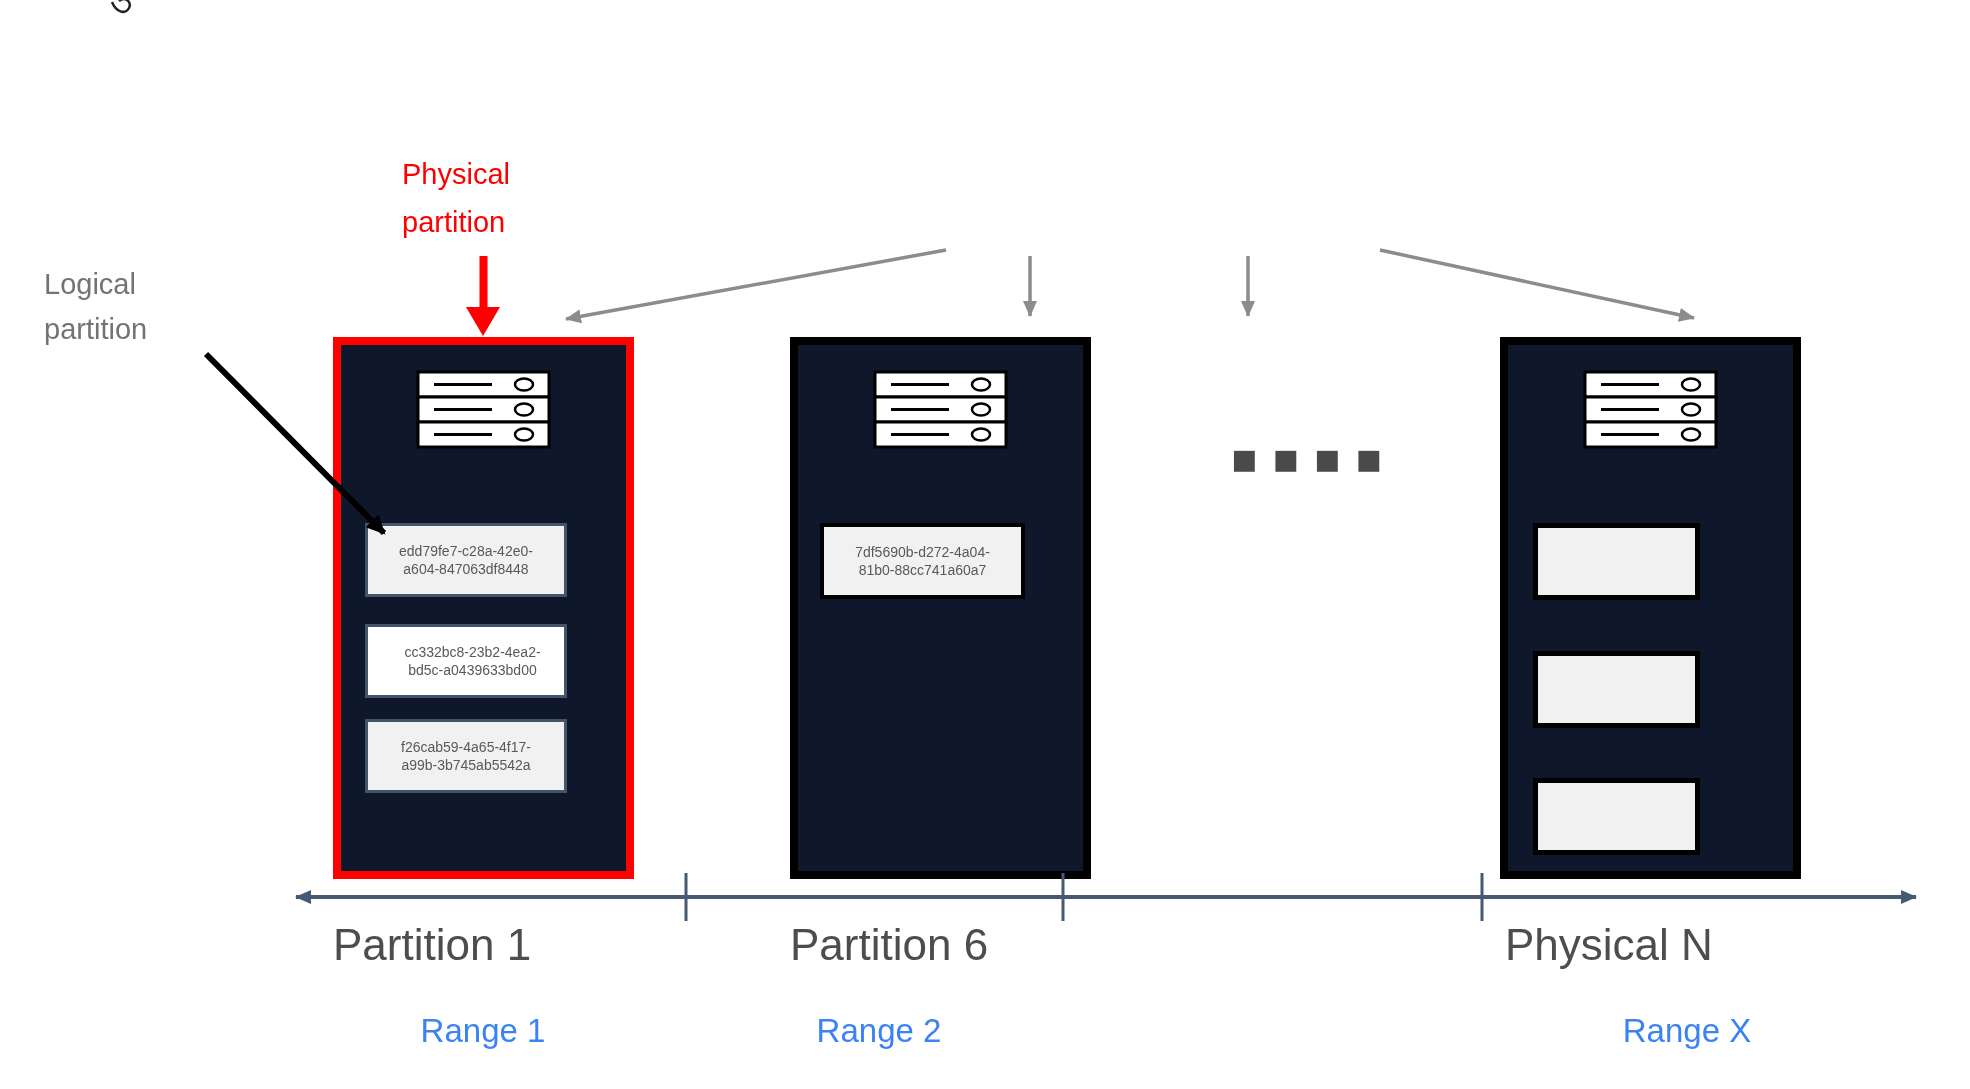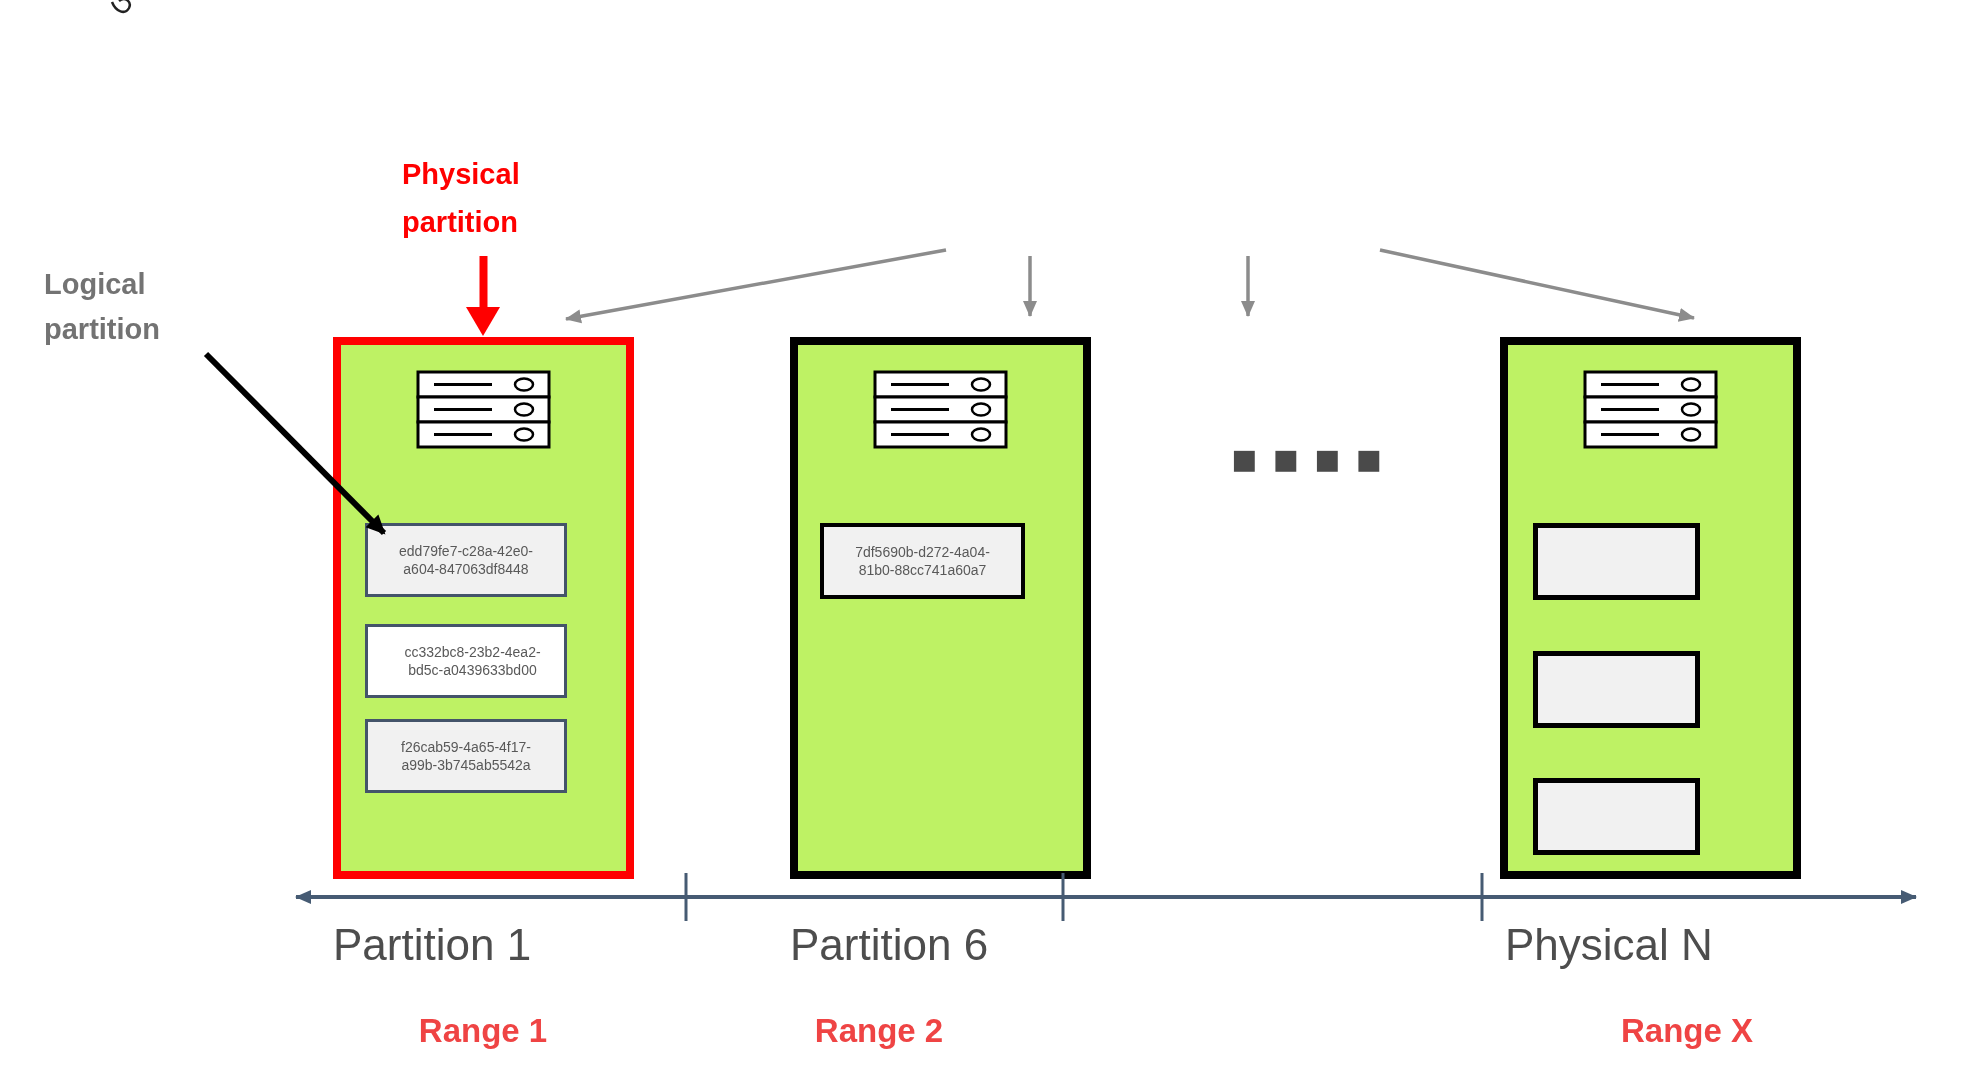--- a/index.html
+++ b/index.html
@@ -1,31 +1,31 @@
 <!DOCTYPE html>
 <html><head>
 <meta charset="utf-8">
 <style>
   html,body{margin:0;padding:0;background:#fff;}
   .stage{
     position:relative;width:1970px;height:1089px;background:#ffffff;overflow:hidden;
     font-family:"Liberation Sans","DejaVu Sans",sans-serif;
   }
   
-  .ann{position:absolute;font-weight:700;}
+  .ann{position:absolute;font-weight:400;}
   .phys-label{left:402px;top:150px;width:158px;color:#ff0000;font-size:29px;line-height:48px;}
   .logi-label{left:44px;top:262px;width:150px;color:#737373;font-size:29px;line-height:45px;}
   
   .hash-box{
     position:absolute;left:940px;top:128px;width:446px;height:115px;box-sizing:border-box;
     background:#f1f1f1;border:3px solid #44546a;display:flex;align-items:center;justify-content:center;
   }
   .hash-box span{color:#0f6fce;font-size:33px;}
   
-  .pbox{position:absolute;top:337px;width:301px;height:542px;box-sizing:border-box;background:#bef264;}
+  .pbox{position:absolute;top:337px;width:301px;height:542px;box-sizing:border-box;background:#0f172a;}
   .p1{left:333px;border:8px solid #ff0000;}
   .p2{left:790px;border:8px solid #000;}
   .pn{left:1500px;border:8px solid #000;}
   .server{position:absolute;left:75px;top:25px;}
   
   .record{
     position:absolute;display:flex;align-items:center;justify-content:center;text-align:center;
     box-sizing:border-box;font-size:14px;line-height:18px;color:#595959;white-space:pre-line;
   }
   .p1 .record{border:3px solid #44546a;width:202px;height:74px;left:24px;}
@@ -38,21 +38,21 @@
   
   .dots{
     position:absolute;left:1230px;top:436px;width:140px;height:44px;line-height:44px;
     font-family:"DejaVu Sans",sans-serif;font-size:42px;letter-spacing:13px;color:#4a4a4a;
   }
   
   .ptitle{position:absolute;top:920px;font-size:44px;color:#4d4d4d;text-align:left;}
   .ptitle.t1{left:333px;width:301px;}
   .ptitle.t2{left:790px;width:300px;}
   .ptitle.tn{left:1505px;width:320px;}
-  .rlabel{position:absolute;top:1012px;font-size:33px;color:#ef4444;text-align:center;width:200px;font-weight:bold;}
+  .rlabel{position:absolute;top:1012px;font-size:33px;color:#3b82f6;text-align:center;width:200px;}
   .rlabel.r1{left:383px;}
   .rlabel.r2{left:779px;}
   .rlabel.rx{left:1587px;}
   
   .overlay{position:absolute;left:0;top:0;z-index:6;pointer-events:none;}
   .layer{z-index:2;}
 </style>
 </head>
 <body>
 

